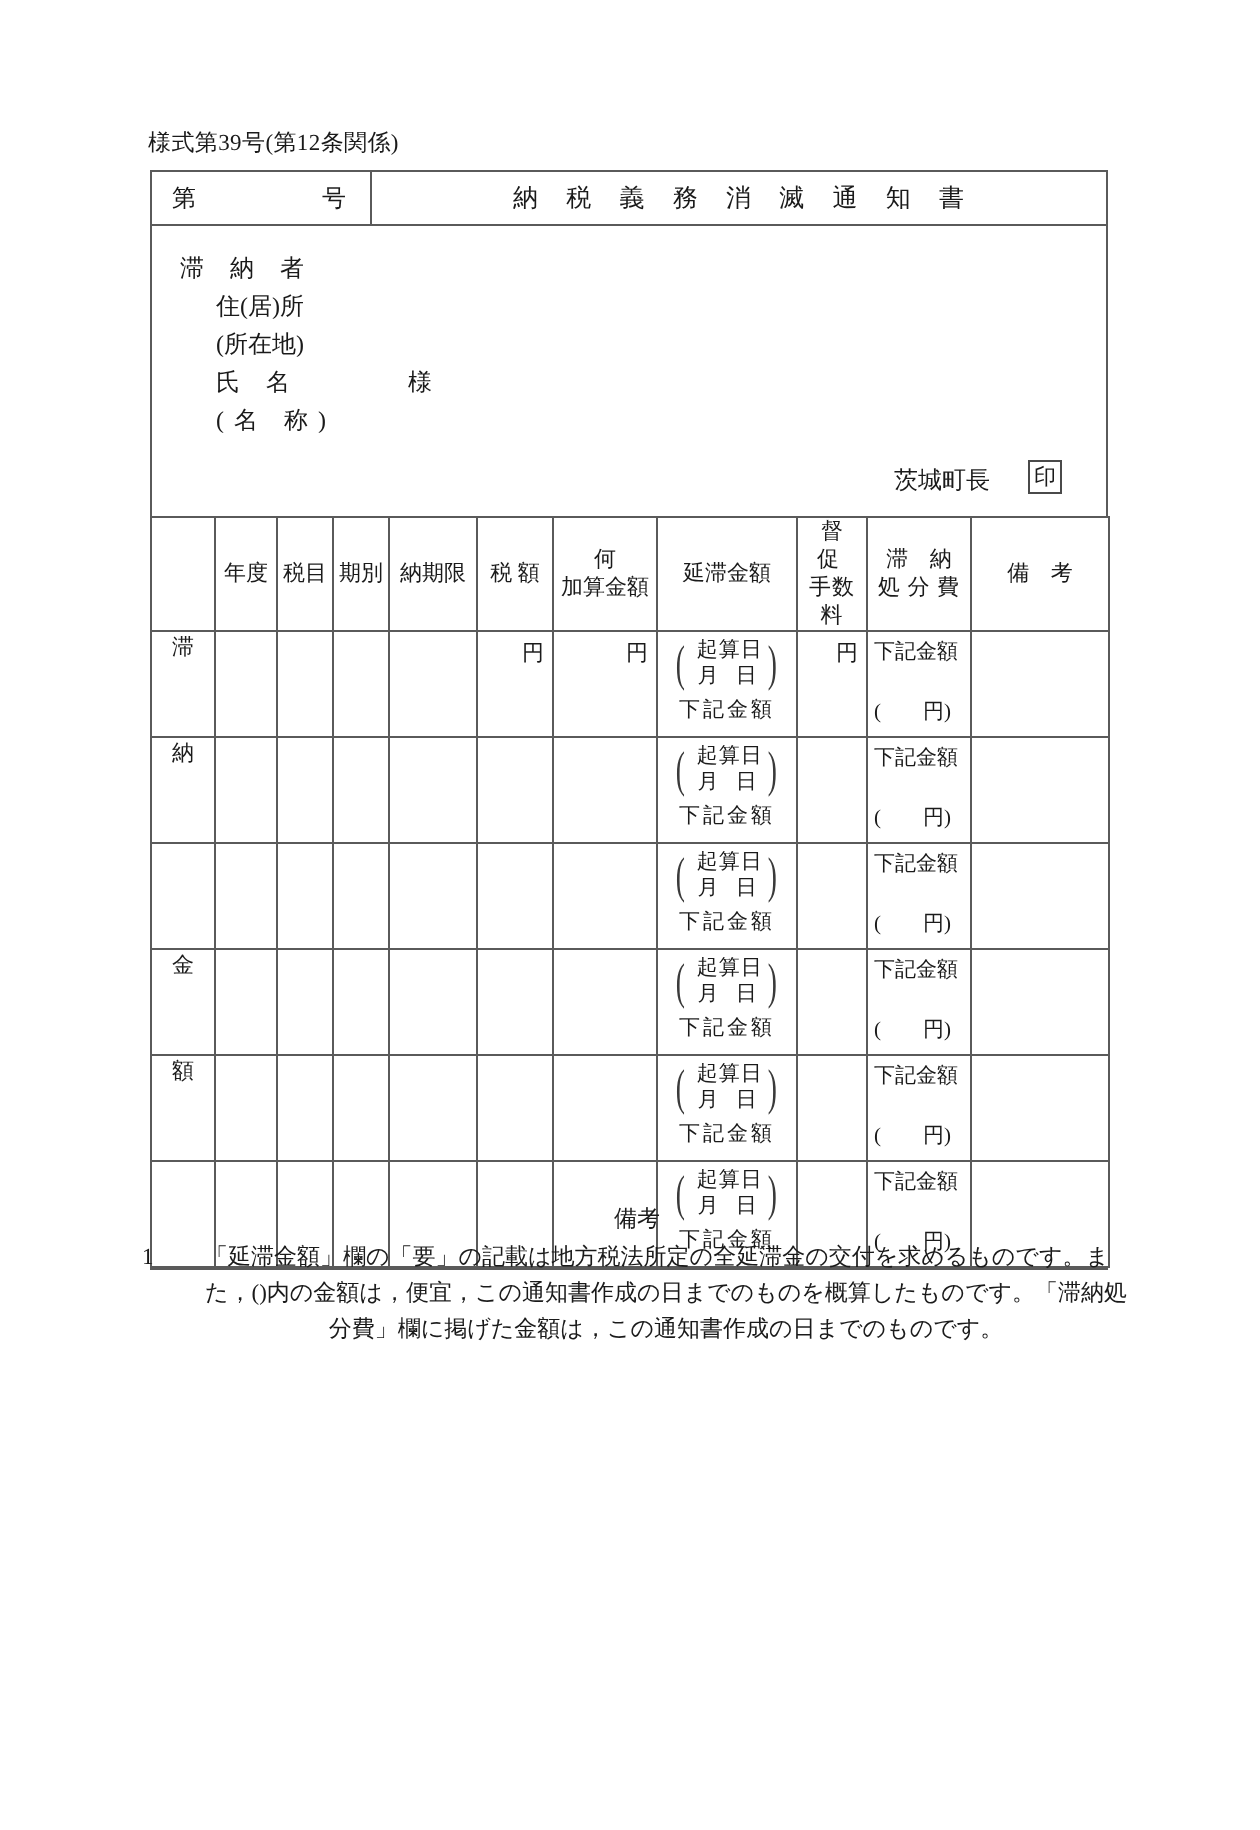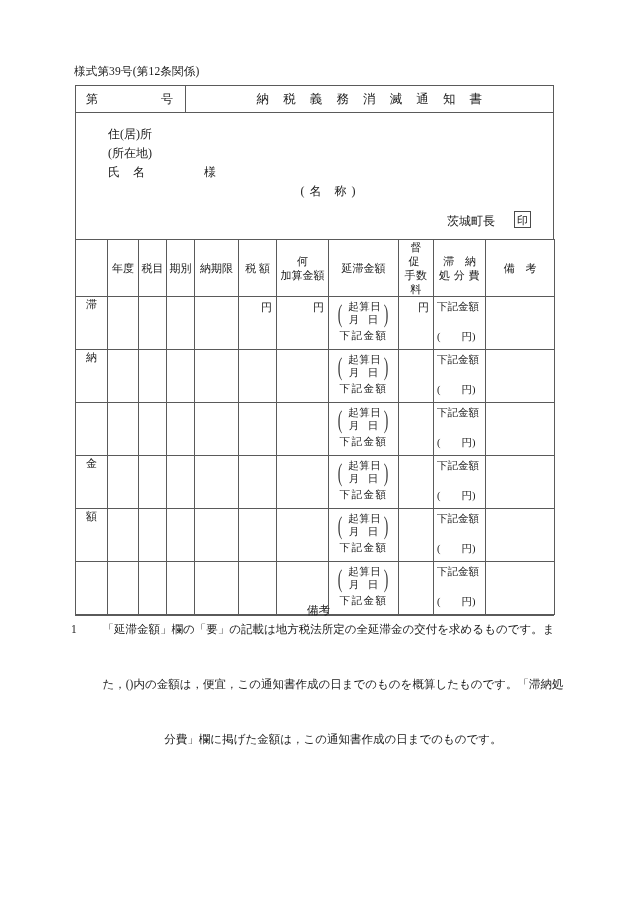--- a/index.html
+++ b/index.html
@@ -76,21 +76,21 @@
     padding: 12px 0 4px 0;
     border-bottom: none;
   }
   .addr-line {
     font-size: 12px;
     line-height: 19px;
     white-space: nowrap;
   }
   .ind1 { padding-left: 14px; letter-spacing: 5px; }
   .ind2 { padding-left: 32px; letter-spacing: 0px; }
-  .ind2s { padding-left: 32px; letter-spacing: 5px; text-align: center; }
+  .ind2s { padding-left: 32px; letter-spacing: 5px; }
   .name-line {
     padding-left: 32px;
     letter-spacing: 5px;
     position: relative;
   }
   .sama {
     position: absolute;
     left: 128px;
     letter-spacing: 0;
   }
@@ -245,40 +245,41 @@
     line-height: 18px;
   }
   .notes .nhead { margin-bottom: 1px; text-align: center; }
   .note-item {
     display: flex;
     align-items: flex-start;
   }
   .note-num { width: 20px; flex: 0 0 20px; }
   .note-body { flex: 1; text-indent: 0; text-align: center; }
   .note-body .ln { display: block; }
-  .note-body .ln2 { display: block; padding-left: 9px; margin-top: 37px; }
+  .note-body .ln2 { display: block; padding-left: 9px; }
 </style>
 </head>
 <body>
 
 <div class="page">
 
   <div class="form-no">様式第39号(第12条関係)</div>
 
   <div class="frame">
 
     <div class="title-row">
       <div class="num-cell">
         <span>第</span>
         <span>号</span>
       </div>
       <div class="title-cell">納 税 義 務 消 滅 通 知 書</div>
     </div>
 
     <div class="addr-block">
+      <div class="addr-line ind1">滞 納 者</div>
       <div class="addr-line ind2">住(居)所</div>
       <div class="addr-line ind2">(所在地)</div>
       <div class="addr-line name-line">
         <span>氏 名</span>
         <span class="sama">様</span>
       </div>
       <div class="addr-line ind2s">(名 称)</div>
 
       <div class="mayor-line">
         <span class="mayor">茨城町長</span>

